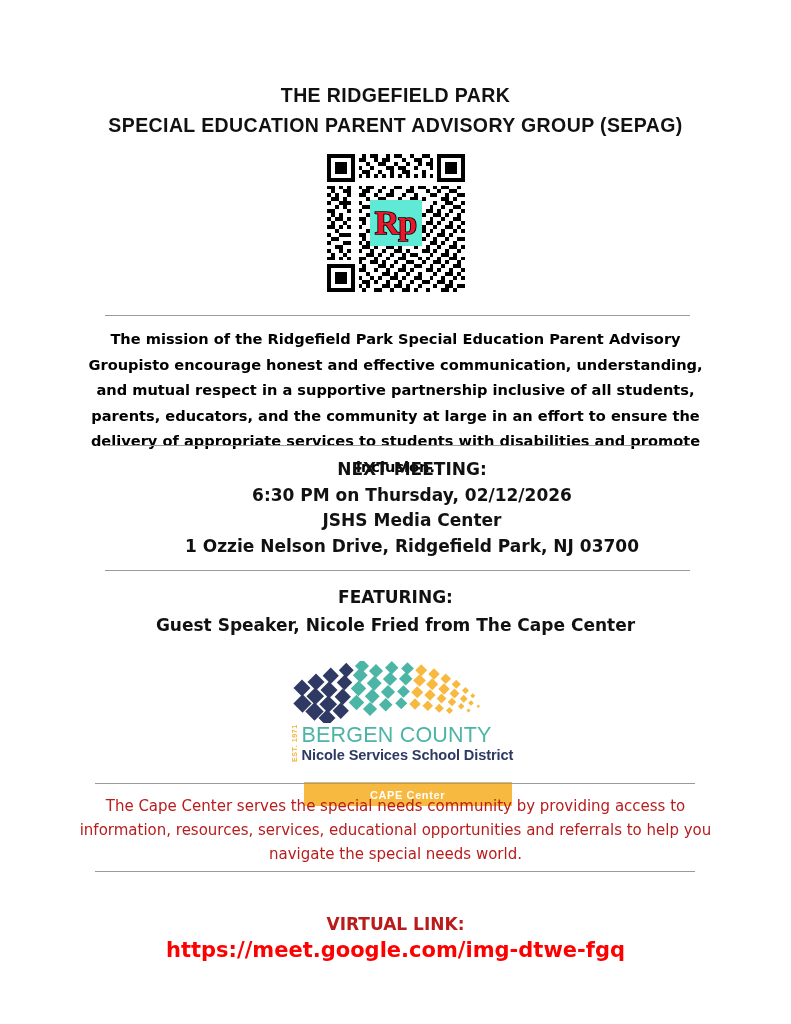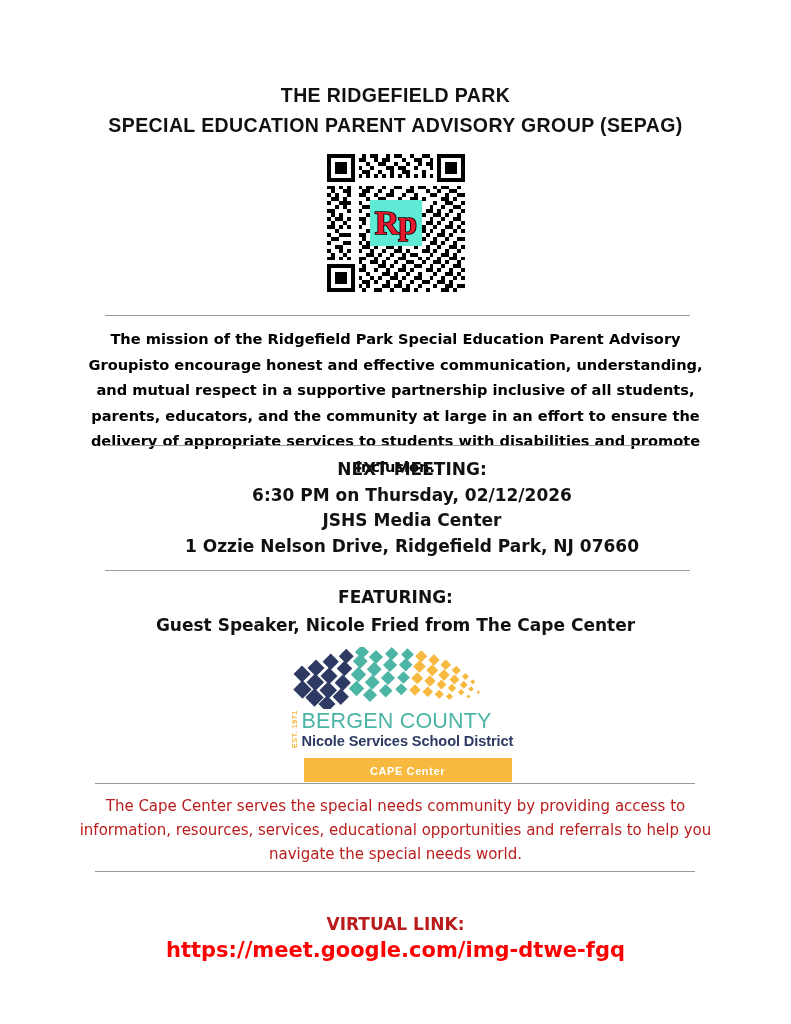--- a/index.html
+++ b/index.html
@@ -136,21 +136,21 @@
     font-weight: bold;
     font-size: 21px;
     line-height: 26px;
     color: #ff0000;
     text-align: right;
   }
 
   
   .bc-logo {
     position: absolute;
-    top: 647px;
+    top: 661px;
     left: 50%;
     transform: translateX(-50%);
     width: 232px;
   }
   .bc-arc { display: block; margin: 0 auto; }
   .bc-text-row {
     display: flex;
     align-items: stretch;
     margin-top: 1px;
     padding-left: 10px;
@@ -181,21 +181,21 @@
   .bc-sub {
     font-family: "Liberation Sans", sans-serif;
     font-weight: bold;
     font-size: 14.6px;
     letter-spacing: -0.1px;
     color: #2e3a63;
     line-height: 17px;
     white-space: nowrap;
   }
   .bc-bar {
-    margin-top: 8px;
+    margin-top: 18px;
     margin-left: 24px;
     background: #f7b93f;
     text-align: center;
     padding: 2px 0 3px 0;
   }
   .bc-bar-text {
     font-family: "Liberation Sans", sans-serif;
     font-weight: bold;
     font-size: 11px;
     letter-spacing: 0.6px;
@@ -545,21 +545,21 @@
   <div class="divider" style="left:105px; top:315px; width:585px;"></div>
 
   <div class="block mission" style="top:326px;">The mission of the Ridgefield Park Special Education Parent Advisory Groupisto encourage honest and effective communication, understanding, and mutual respect in a supportive partnership inclusive of all students, parents, educators, and the community at large in an effort to ensure the delivery of appropriate services to students with disabilities and promote inclusion.</div>
 
   <div class="divider" style="left:105px; top:445px; width:585px;"></div>
 
   <div class="block" style="top:457px;">
     <div class="meeting-line">NEXT MEETING:</div>
     <div class="meeting-line">6:30 PM on Thursday, 02/12/2026</div>
     <div class="meeting-line">JSHS Media Center</div>
-    <div class="meeting-line">1 Ozzie Nelson Drive, Ridgefield Park, NJ 07660</div>
+    <div class="meeting-line">1 Ozzie Nelson Drive, Ridgefield Park, NJ 03700</div>
   </div>
 
   <div class="divider" style="left:105px; top:570px; width:585px;"></div>
 
   <div class="block" style="top:583px;">
     <div class="featuring-line">FEATURING:</div>
     <div class="featuring-line">Guest Speaker, Nicole Fried from The Cape Center</div>
   </div>
 
   <div class="bc-logo">

